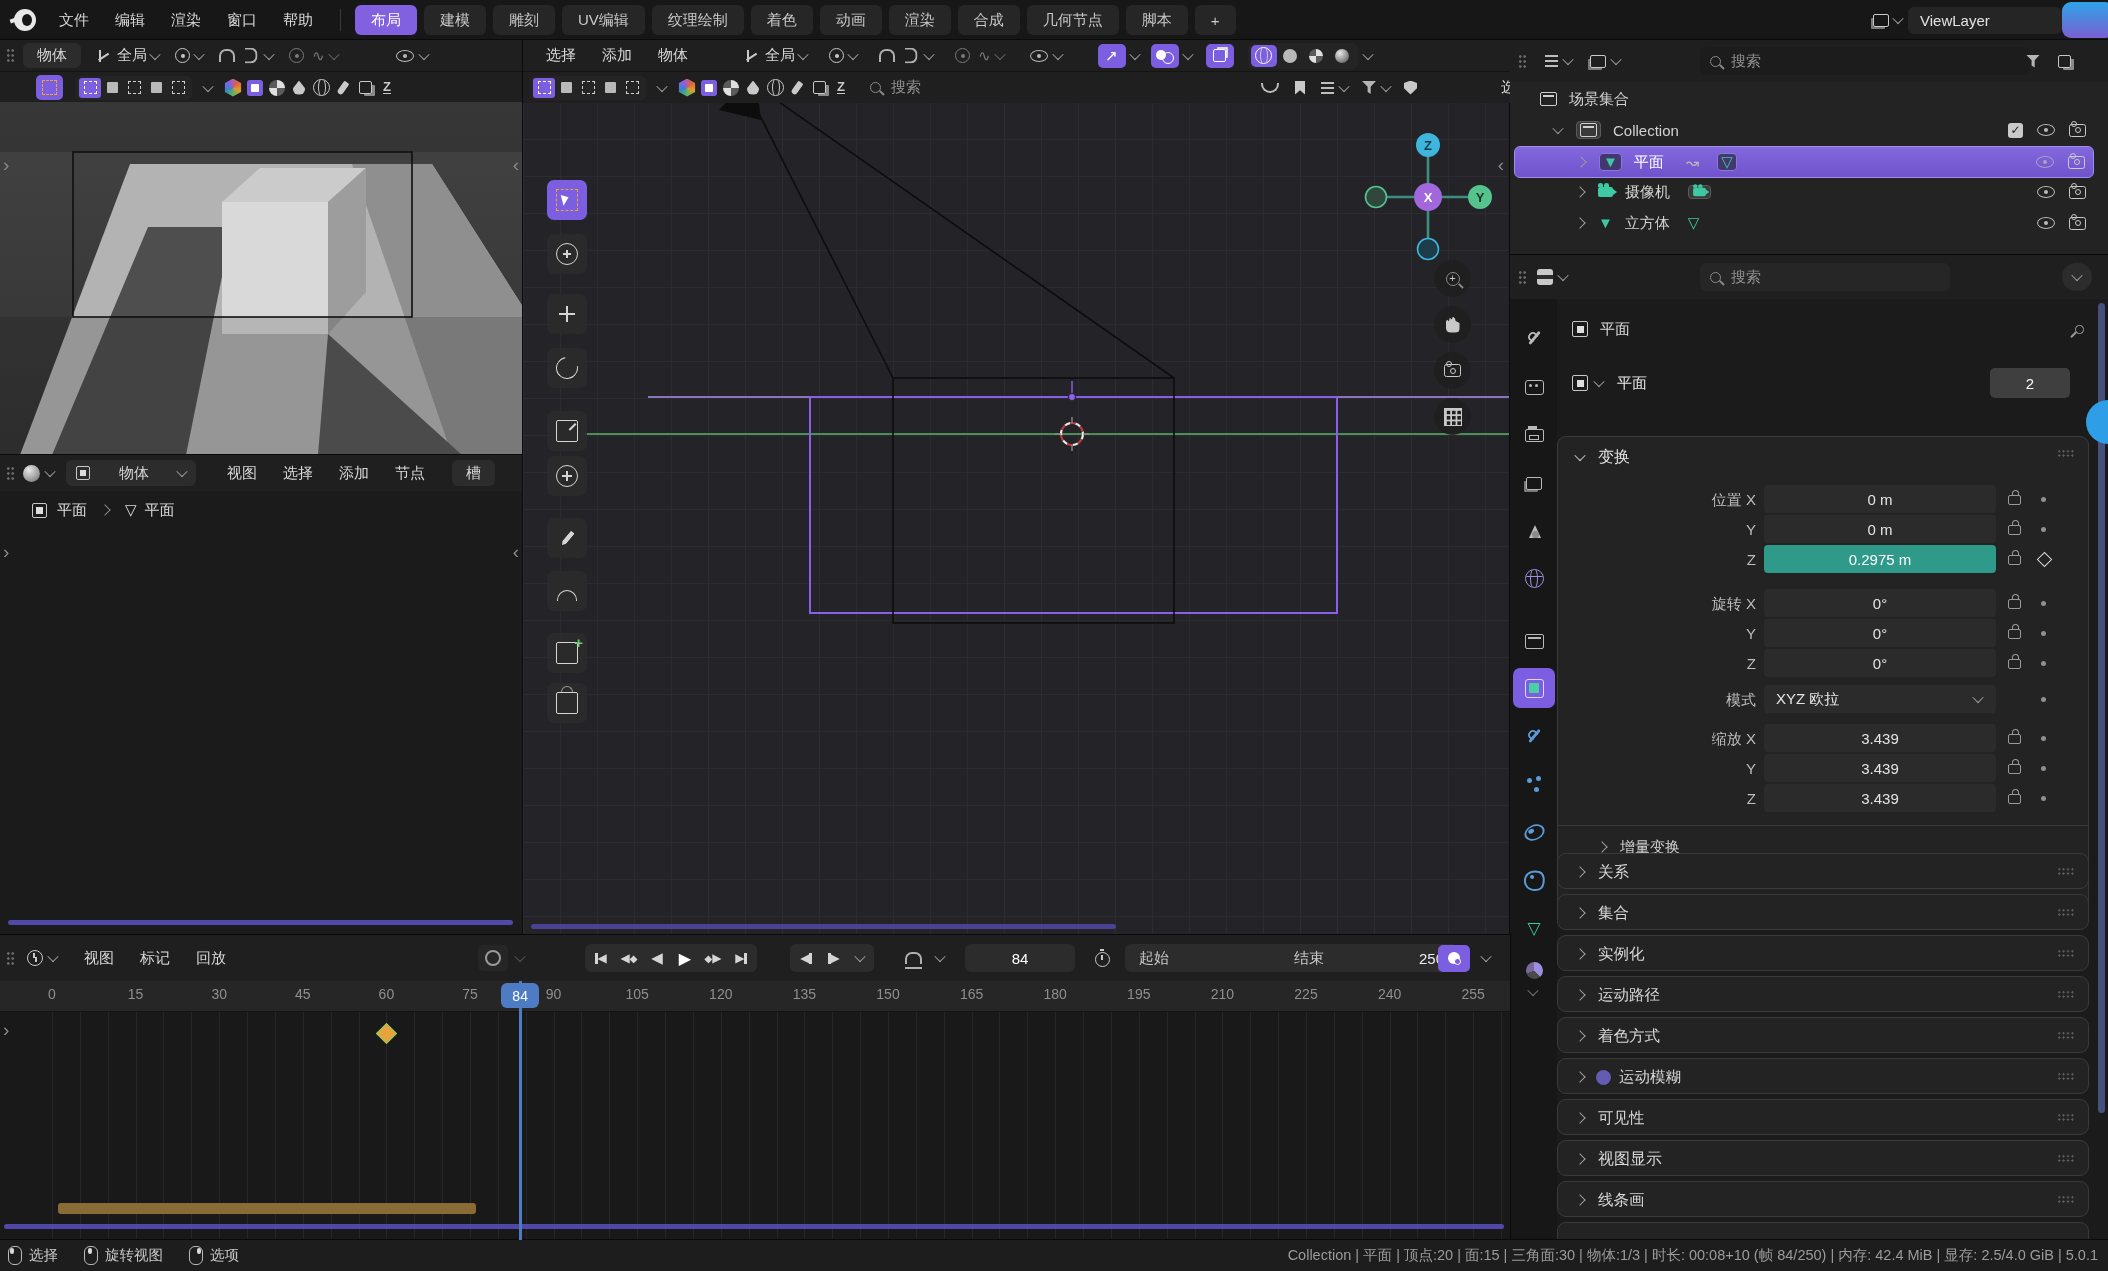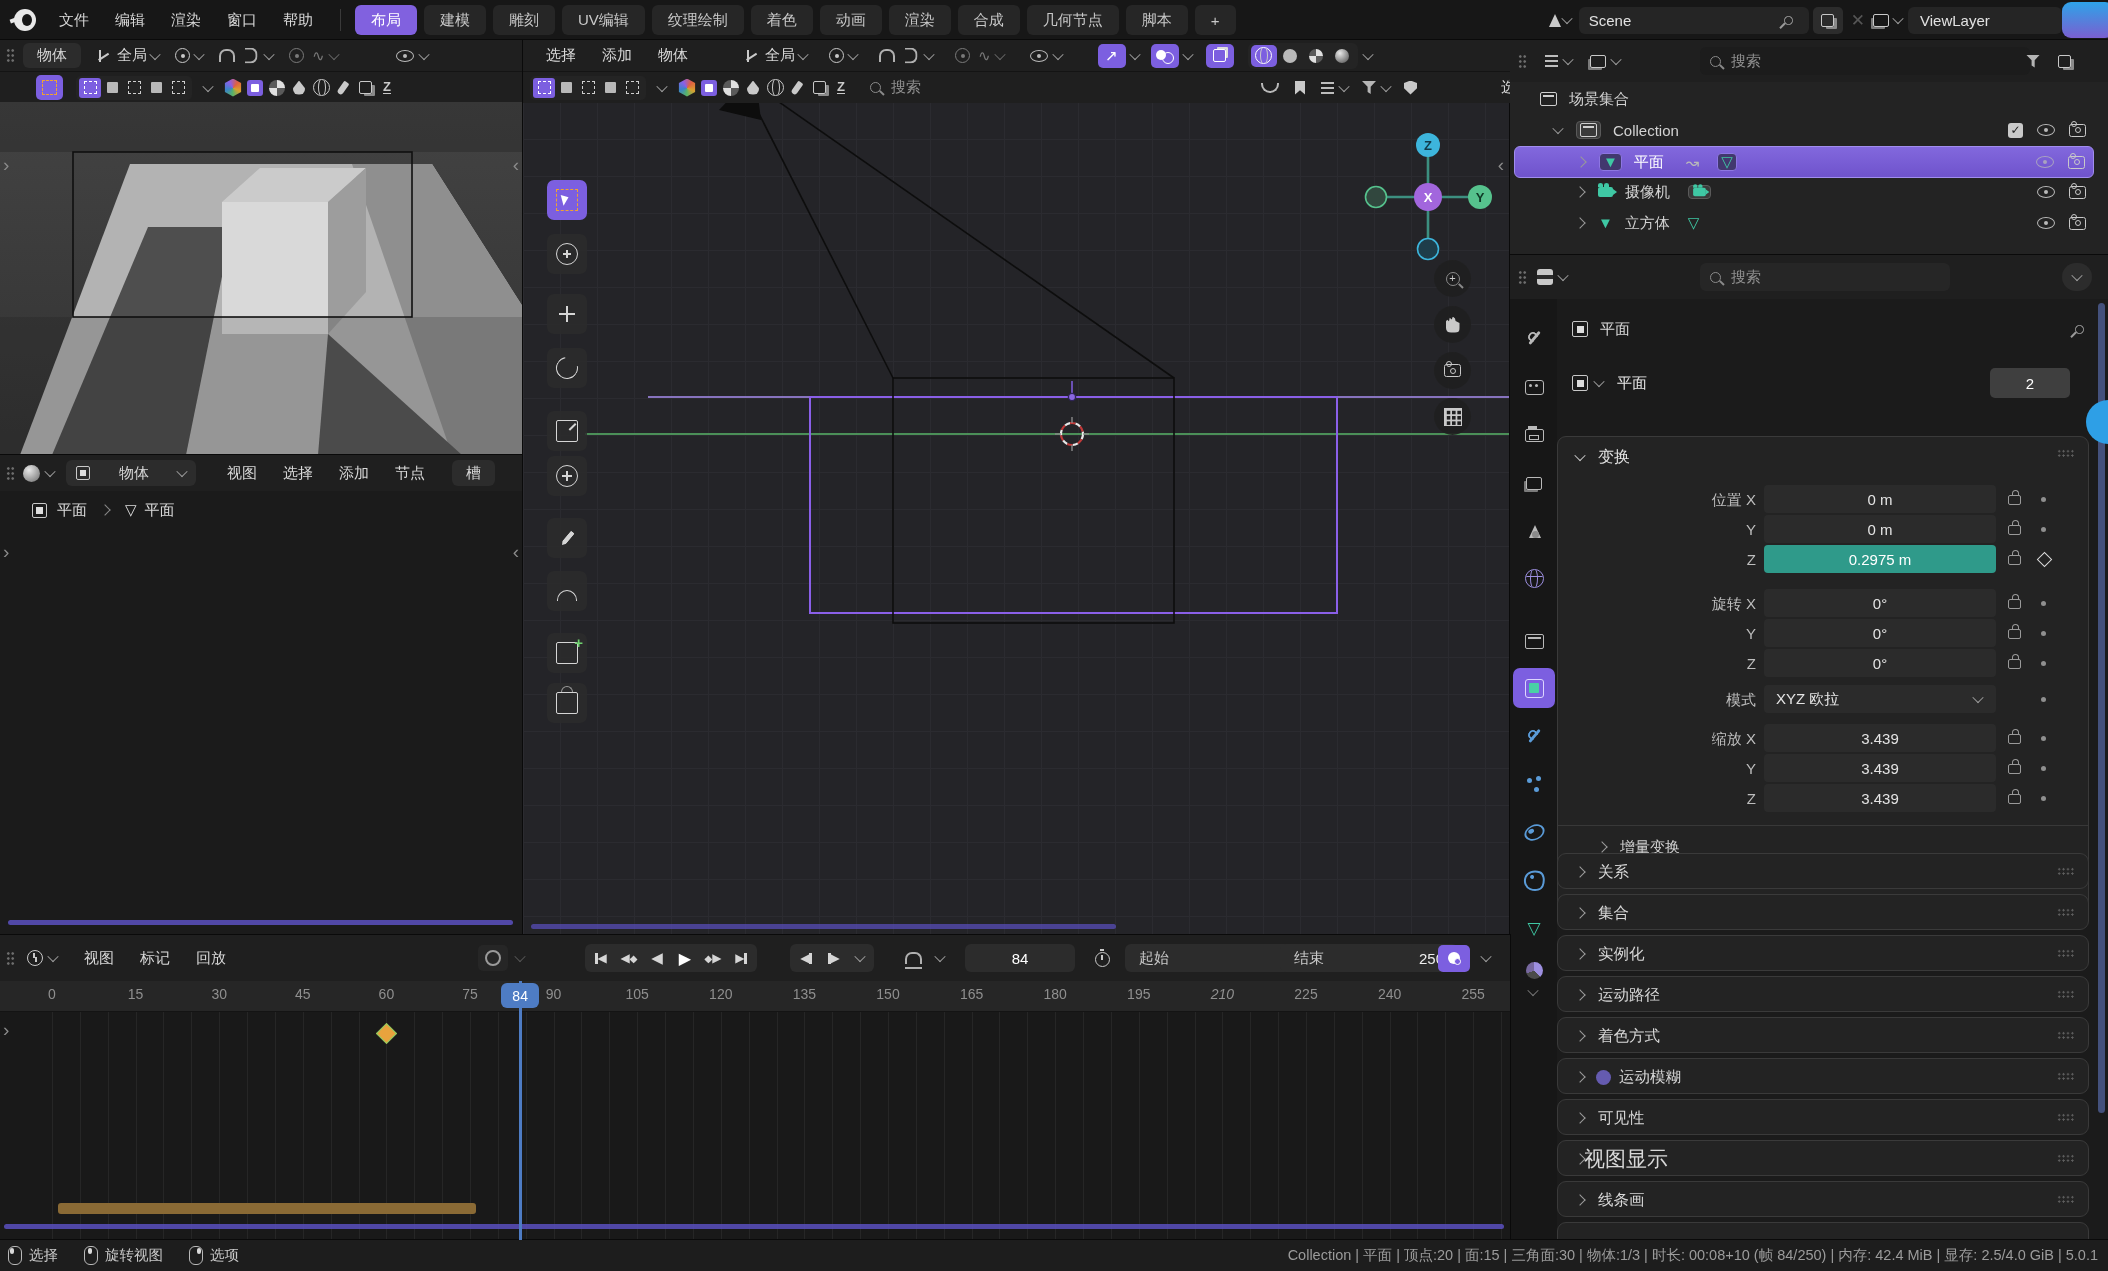--- a/index.html
+++ b/index.html
@@ -183,32 +183,20 @@
       <div class="ws-tab">纹理绘制</div>
       <div class="ws-tab">着色</div>
       <div class="ws-tab">动画</div>
       <div class="ws-tab">渲染</div>
       <div class="ws-tab">合成</div>
       <div class="ws-tab">几何节点</div>
       <div class="ws-tab">脚本</div>
       <div class="ws-tab">+</div>
     </div>
   <div style="flex:1;"></div>
-  <div class="row" style="height:100%;">
-    <div style="width:0;height:0;border-left:6px solid transparent;border-right:6px solid transparent;border-bottom:13px solid #c9c9c9;margin-right:2px;"></div>
-    <span class="chd"></span>
-    <div class="pill row" style="height:27px;min-width:210px;margin:0 4px 0 8px;background:#252525;padding:0 10px;justify-content:space-between;">
-      <span style="color:#e2e2e2;">Scene</span>
-      <span class="i-pin" style="margin-right:6px;"></span>
-    </div>
-    <div class="btn" style="width:30px;height:27px;">
-        <span class="s-pages"></span>
-      </div>
-    <span style="color:#555;font-size:17px;margin:0 8px;">✕</span>
-  </div>
   <div class="row" style="height:100%;margin-right:10px;">
     <span class="i-imgs"></span>
     <span class="chd" style="margin-left:5px;"></span>
     <div class="pill" style="height:27px;min-width:130px;margin:0 6px;background:#252525;padding:0 12px;justify-content:flex-start;">
       <span style="color:#e2e2e2;">ViewLayer</span>
     </div>
     <div class="btn" style="width:30px;height:27px;">
         <span class="s-pages"></span>
       </div>
   </div>
@@ -786,21 +774,21 @@
       <div class="panel" style="top: 844px; height: 36px;">
         <div class="row" style="height: 36px; padding-left: 18px;">
           <div class="chr"></div>
           <div style="margin-left: 14px; color: rgb(216, 216, 216); font-size: 15.5px;">可见性</div>
         </div>
         <div class="pgrip" style="top: 13px;"></div>
       </div>
       <div class="panel" style="top: 885px; height: 36px;">
         <div class="row" style="height: 36px; padding-left: 18px;">
           <div class="chr"></div>
-          <div style="margin-left: 0; color: rgb(216, 216, 216); font-size: 21px;">视图显示</div>
+          <div style="margin-left: 14px; color: rgb(216, 216, 216); font-size: 16px;">视图显示</div>
         </div>
         <div class="pgrip" style="top: 13px;"></div>
       </div>
       <div class="panel" style="top: 926px; height: 36px;">
         <div class="row" style="height: 36px; padding-left: 18px;">
           <div class="chr"></div>
           <div style="margin-left: 14px; color: rgb(216, 216, 216); font-size: 15.5px;">线条画</div>
         </div>
         <div class="pgrip" style="top: 13px;"></div>
       </div>
@@ -890,21 +878,21 @@
       <div class="tick" style="left: 386.398px; top: 5px;">60</div>
       <div class="tick" style="left: 469.998px; top: 5px;">75</div>
       <div class="tick" style="left: 553.597px; top: 5px;">90</div>
       <div class="tick" style="left: 637.197px; top: 5px;">105</div>
       <div class="tick" style="left: 720.796px; top: 5px;">120</div>
       <div class="tick" style="left: 804.395px; top: 5px;">135</div>
       <div class="tick" style="left: 887.995px; top: 5px;">150</div>
       <div class="tick" style="left: 971.594px; top: 5px;">165</div>
       <div class="tick" style="left: 1055.19px; top: 5px;">180</div>
       <div class="tick" style="left: 1138.79px; top: 5px;">195</div>
-      <div class="tick" style="left: 1222.39px; top: 5px; font-style: italic;">210</div>
+      <div class="tick" style="left: 1222.39px; top: 5px;">210</div>
       <div class="tick" style="left: 1305.99px; top: 5px;">225</div>
       <div class="tick" style="left: 1389.59px; top: 5px;">240</div>
       <div class="tick" style="left: 1473.19px; top: 5px;">255</div>
     </div>
   <div id="tl-tracks" style="position:absolute;left:0;top:77px;right:0;bottom:0;background:#191919;overflow:hidden;">
       <div class="gline" style="left: 52px;"></div>
       <div class="gline" style="left: 79.8665px;"></div>
       <div class="gline" style="left: 107.733px;"></div>
       <div class="gline" style="left: 135.599px;"></div>
       <div class="gline" style="left: 163.466px;"></div>

